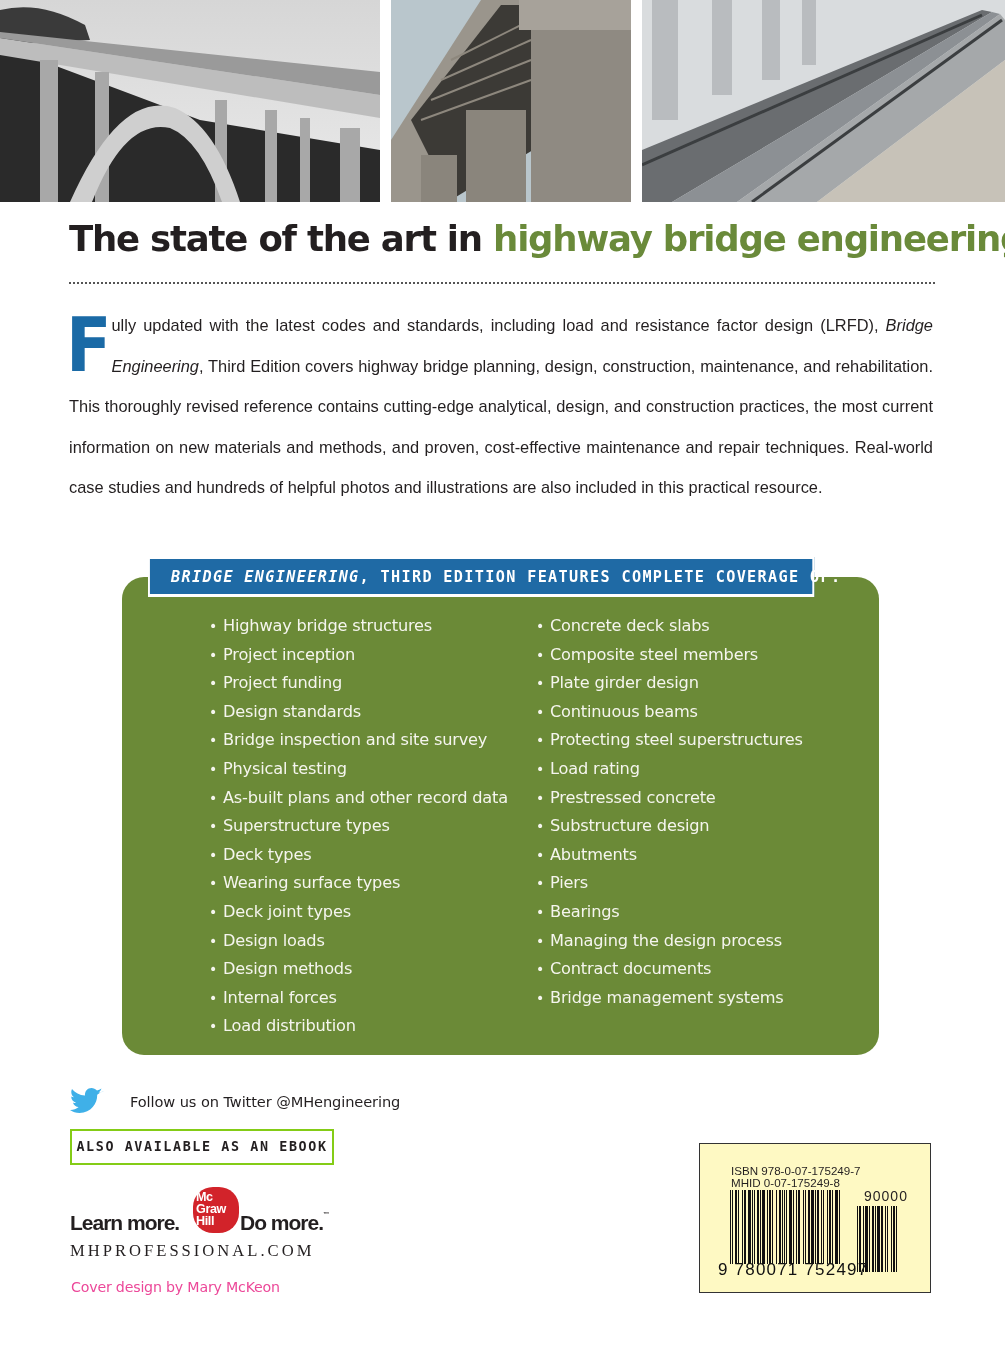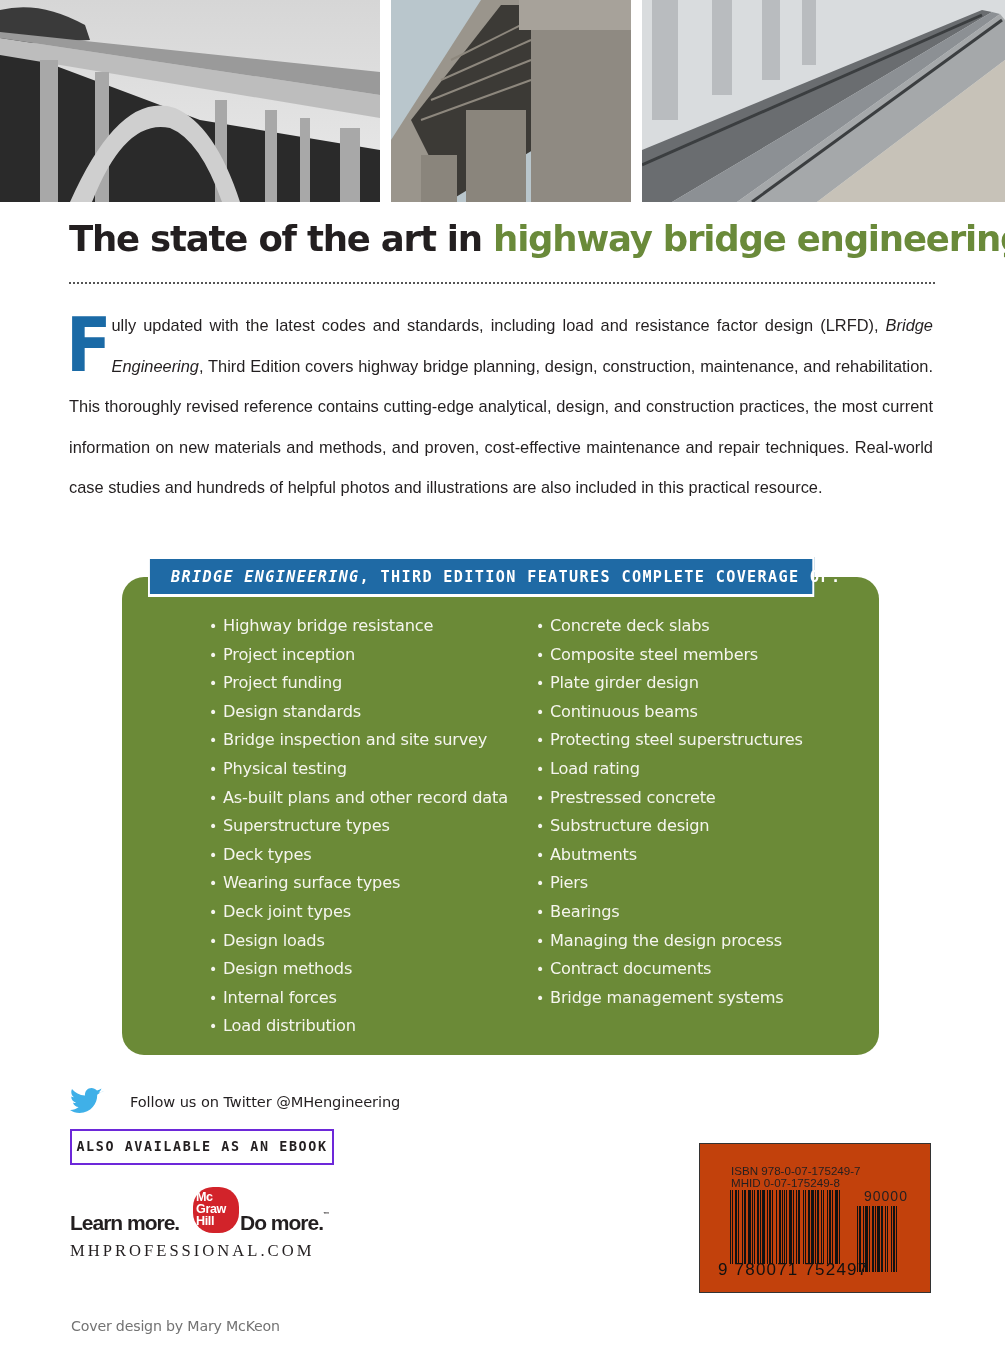--- a/index.html
+++ b/index.html
@@ -65,21 +65,21 @@
 
     
     .twitter-row { position: absolute; left: 70px; top: 1086px; height: 30px; display: flex; align-items: center; }
     .twitter-row svg { width: 36px; height: 28px; }
     .twitter-text {
       margin-left: 24px; font-family: "DejaVu Sans", sans-serif; font-size: 14.6px;
       color: #231f20; letter-spacing: -0.1px;
     }
     .ebook-box {
       position: absolute; left: 70px; top: 1129px; width: 264px; height: 36px;
-      border: 2px solid #6d28d9; text-align: center; line-height: 32px;
+      border: 2px solid #84cc16; text-align: center; line-height: 32px;
       font-family: "DejaVu Sans Mono", monospace; font-weight: bold; font-size: 13.4px;
       letter-spacing: 1.6px; color: #231f20;
     }
     .learn-row { position: absolute; left: 70px; top: 1187px; width: 270px; height: 50px; }
     .learn-text {
       position: absolute; top: 24px; font-family: "Liberation Sans", sans-serif;
       font-weight: bold; font-size: 21px; letter-spacing: -1px; color: #231f20;
     }
     #learn-more { left: 0; }
     #do-more { left: 170px; }
@@ -90,28 +90,28 @@
       font-weight: bold; font-size: 12.6px; line-height: 12px; padding: 4px 0 0 3px;
       letter-spacing: -0.4px;
       border-radius: 20px;
     }
     .mh-logo span { display: block; }
     .site-url {
       position: absolute; left: 70px; top: 1241px; font-family: Liberation Serif, serif;
       font-size: 16.6px; letter-spacing: 3px; color: #231f20;
     }
     .credit {
-      position: absolute; left: 71px; top: 1318px; font-family: "DejaVu Sans", sans-serif;
-      font-size: 14.2px; color: #737373; letter-spacing: -0.2px; text-align: right;
+      position: absolute; left: 71px; top: 1279px; font-family: "DejaVu Sans", sans-serif;
+      font-size: 14.2px; color: #ec4899; letter-spacing: -0.2px; text-align: right;
     }
 
     
     .barcode-box {
       position: absolute; left: 699px; top: 1143px; width: 232px; height: 150px;
-      border: 1.5px solid #333; background: #c2410c;
+      border: 1.5px solid #333; background: #fef9c3;
     }
     .barcode-text {
       position: absolute; left: 31px; font-family: "Liberation Sans", sans-serif;
       font-size: 11.6px; color: #231f20; line-height: 12px;
     }
     #isbn-line { top: 21px; }
     #mhid-line { top: 33px; }
     #price-code { position: absolute; left: 164px; top: 44px; font-family: "Liberation Sans", sans-serif; font-size: 14px; letter-spacing: 1px; }
     #barcode-main { position: absolute; left: 30px; top: 46px; width: 120px; height: 74px; }
     #barcode-addon { position: absolute; left: 157px; top: 62px; width: 60px; height: 66px; }
@@ -185,21 +185,21 @@
 </div>
 
 <div class="headline"><span>The state of the art in </span><span class="accent">highway bridge engineering</span></div>
 <div class="dotted-rule"></div>
 
 <div class="intro"><span class="dropcap">F</span><span>ully updated with the latest codes and standards, including load and resistance factor design (LRFD), </span><em>Bridge Engineering</em><span>, Third Edition covers highway bridge planning, design, construction, maintenance, and rehabilitation. This thoroughly revised reference contains cutting-edge analytical, design, and construction practices, the most current information on new materials and methods, and proven, cost-effective maintenance and repair techniques. Real-world case studies and hundreds of helpful photos and illustrations are also included in this practical resource.</span></div>
 
 <div class="features-box"></div>
 <div class="features-banner"><em>BRIDGE ENGINEERING</em><span>, THIRD EDITION FEATURES COMPLETE COVERAGE OF:</span></div>
 <ul class="feature-col" id="col-left">
-    <li><span class="bullet">•</span><span>Highway bridge resistance</span></li>
+    <li><span class="bullet">•</span><span>Highway bridge structures</span></li>
     <li><span class="bullet">•</span><span>Project inception</span></li>
     <li><span class="bullet">•</span><span>Project funding</span></li>
     <li><span class="bullet">•</span><span>Design standards</span></li>
     <li><span class="bullet">•</span><span>Bridge inspection and site survey</span></li>
     <li><span class="bullet">•</span><span>Physical testing</span></li>
     <li><span class="bullet">•</span><span>As-built plans and other record data</span></li>
     <li><span class="bullet">•</span><span>Superstructure types</span></li>
     <li><span class="bullet">•</span><span>Deck types</span></li>
     <li><span class="bullet">•</span><span>Wearing surface types</span></li>
     <li><span class="bullet">•</span><span>Deck joint types</span></li>

